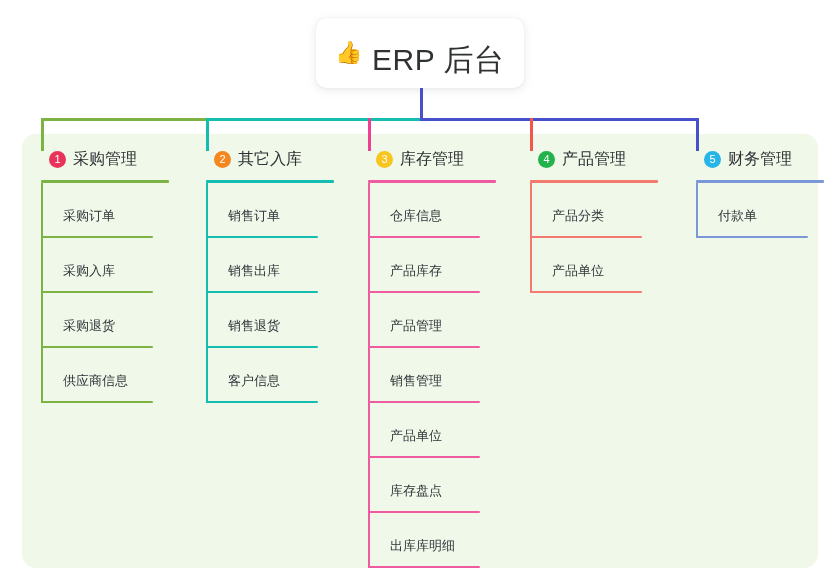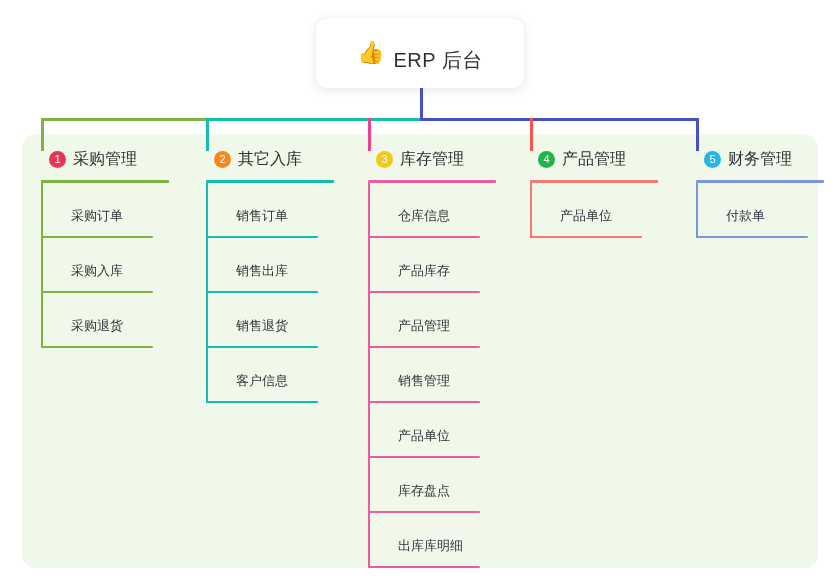--- a/index.html
+++ b/index.html
@@ -31,21 +31,21 @@
     background: #ffffff;
     border-radius: 10px;
     box-shadow: 0 2px 10px rgba(120, 130, 140, 0.18),
                 0 0 1px rgba(120, 130, 140, 0.25);
     display: flex;
     align-items: center;
     justify-content: center;
     box-sizing: border-box;
   }
   .title-text {
-    font-size: 20px;
+    font-size: 30px;
     color: #2f3133;
     letter-spacing: 0.5px;
     white-space: nowrap;
     font-weight: 400;
     margin-top: 14px;
   }
   .thumb-icon {
     font-size: 22px;
     margin-right: 9px;
     line-height: 1;
@@ -129,21 +129,21 @@
     position: relative;
     height: 55px;
     box-sizing: border-box;
     padding-left: 26px;
   }
   .item-label {
     font-size: 13px;
     color: #31343a;
     white-space: nowrap;
     position: absolute;
-    left: 30px;
+    left: 22px;
     top: 24px;
   }
   .item-rule {
     position: absolute;
     left: 0;
     bottom: 0;
     height: 2px;
     width: 112px;
     border-radius: 1px;
   }
@@ -186,20 +186,24 @@
             <div class="item-rule" style="background: rgb(124, 179, 66);"></div>
           </div>
           <div class="item">
             <span class="item-label">采购入库</span>
             <div class="item-rule" style="background: rgb(124, 179, 66);"></div>
           </div>
           <div class="item">
             <span class="item-label">采购退货</span>
             <div class="item-rule" style="background: rgb(124, 179, 66);"></div>
           </div>
+          <div class="item">
+            <span class="item-label">供应商信息</span>
+            <div class="item-rule" style="background: rgb(124, 179, 66);"></div>
+          </div>
         </div>
       </div>
       <div class="column" style="left: 198px;">
         <div class="col-head">
           <span class="badge" style="background: rgb(245, 135, 31);">2</span>
           <span class="col-title">其它入库</span>
         </div>
         <div class="head-rule" style="background: rgb(19, 189, 176);"></div>
         <div class="items">
           <div class="spine" style="background: rgb(19, 189, 176);"></div>
@@ -261,20 +265,24 @@
       </div>
       <div class="column" style="left: 522px;">
         <div class="col-head">
           <span class="badge" style="background: rgb(35, 178, 75);">4</span>
           <span class="col-title">产品管理</span>
         </div>
         <div class="head-rule" style="background: rgb(244, 121, 111);"></div>
         <div class="items">
           <div class="spine" style="background: rgb(244, 121, 111);"></div>
           <div class="item">
+            <span class="item-label">产品分类</span>
+            <div class="item-rule" style="background: rgb(244, 121, 111);"></div>
+          </div>
+          <div class="item">
             <span class="item-label">产品单位</span>
             <div class="item-rule" style="background: rgb(244, 121, 111);"></div>
           </div>
         </div>
       </div>
       <div class="column" style="left: 688px;">
         <div class="col-head">
           <span class="badge" style="background: rgb(39, 181, 232);">5</span>
           <span class="col-title">财务管理</span>
         </div>

